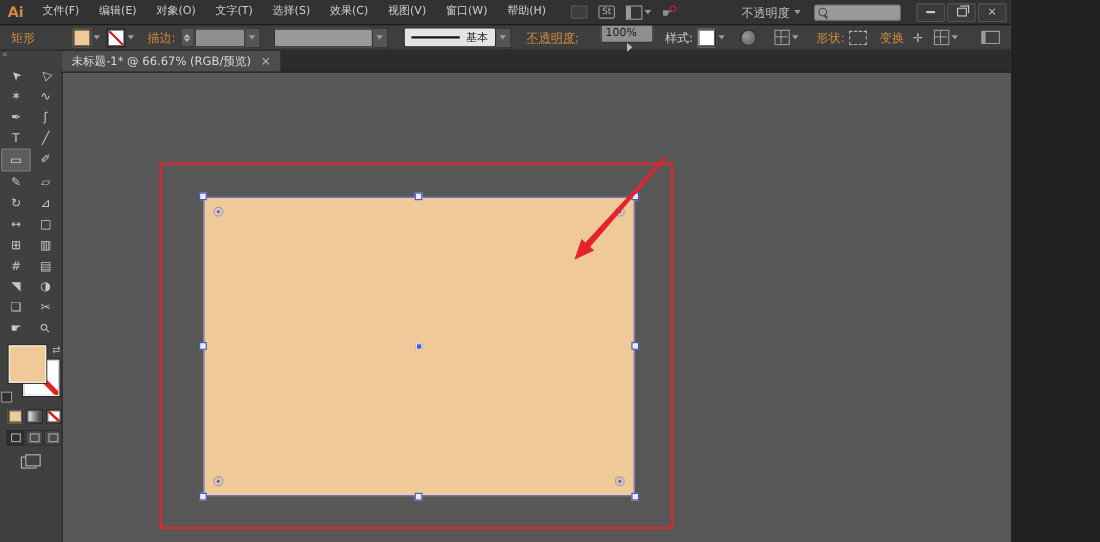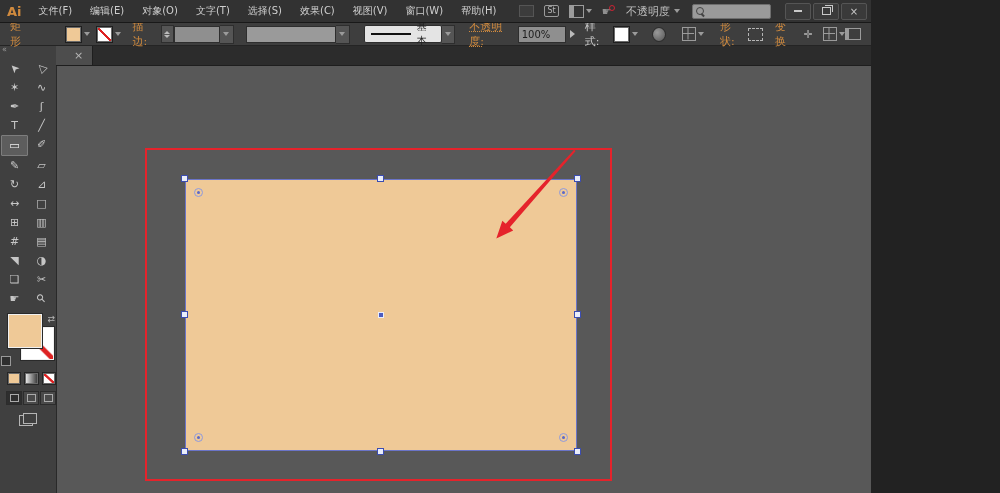--- a/index.html
+++ b/index.html
@@ -1,18 +1,18 @@
 <!DOCTYPE html>
 <html style="--accent_orange: #d08a3e; --fill_tan: #efc997; --canvas_gray: #585858; --red: #e5232b; --selection_blue: #4d5cc0;"><head>
 <meta charset="utf-8">
 <style>
   html,body{margin:0;padding:0;background:#222;}
   #app{position:relative;width:871px;height:493px;overflow:hidden;
        font-family:"DejaVu Sans","Liberation Sans",sans-serif;
-       background:var(--canvas_gray,#585858);-webkit-font-smoothing:antialiased;}
+       background:var(--canvas_gray,#585858);padding-left:48px;-webkit-font-smoothing:antialiased;}
   
   .menubar{position:absolute;top:0;left:0;right:0;height:22px;background:#323232;
            border-bottom:1px solid #191919;display:flex;align-items:center;z-index:30;}
   .ai-logo{color:var(--accent_orange,#e08c33);font-weight:bold;font-size:13px;
            padding:0 8px 0 7px;letter-spacing:0;}
   .menu-item{color:#cfcfcf;font-size:10px;padding:0 9px;line-height:22px;cursor:default;}
   .appbar-icons{display:flex;align-items:center;gap:10px;margin-left:14px;color:#9b9b9b;}
   .icon-dim{width:13px;height:10px;border:1px solid #555;background:#3c3c3c;}
   .icon-st{font-size:8px;border:1px solid #9b9b9b;border-radius:2px;padding:0 2px;line-height:10px;color:#b5b5b5;}
   .icon-arrange{display:flex;align-items:center;gap:2px;}
@@ -201,21 +201,21 @@
     <span class="cgap" style="margin-left:14px;">
       <span class="brushbox">
         <span class="brushline"></span>
         <span>基本</span>
       </span>
       <span class="dd-caret-box">
           <span class="caret"></span>
         </span>
     </span>
     <span class="lbl-o cgap" style="margin-left:14px;text-decoration:underline dotted;">不透明度:</span>
-    <span class="cgap" style="margin-left:4px;">
+    <span class="cgap" style="margin-left:20px;flex-direction:column;">
       <span class="field" style="width:40px;">100%</span>
       <span class="rtri" style="margin-left:4px;"></span>
     </span>
     <span class="cgap" style="margin-left:10px;">样式:</span>
     <span class="cgap" style="margin-left:4px;">
       <span class="swatch white"></span>
       <span class="caret sw-caret"></span>
     </span>
     <span class="icon-recolor cgap" style="margin-left:14px;"></span>
     <span class="cgap" style="margin-left:16px;">
@@ -229,20 +229,21 @@
     <span class="cgap" style="margin-left:10px;">
       <span class="icon-alignbox" style="border-style:solid;"></span>
       <span class="caret sw-caret"></span>
     </span>
     <span style="flex:1;"></span>
     <span class="icon-collapse"></span>
   </div>
 
   <div class="tabbar">
     <span class="doc-tab">
+      <span>未标题-1* @ 66.67% (RGB/预览)</span>
       <span class="tab-close">×</span>
     </span>
   </div>
 
   <div class="toolpanel">
     <div class="tp-head">«</div>
     <div class="tools-grid">
         <div class="tool">
           <span class="tg" style="display: inline-block; transform: rotate(-135deg);">➤</span>
         </div>

